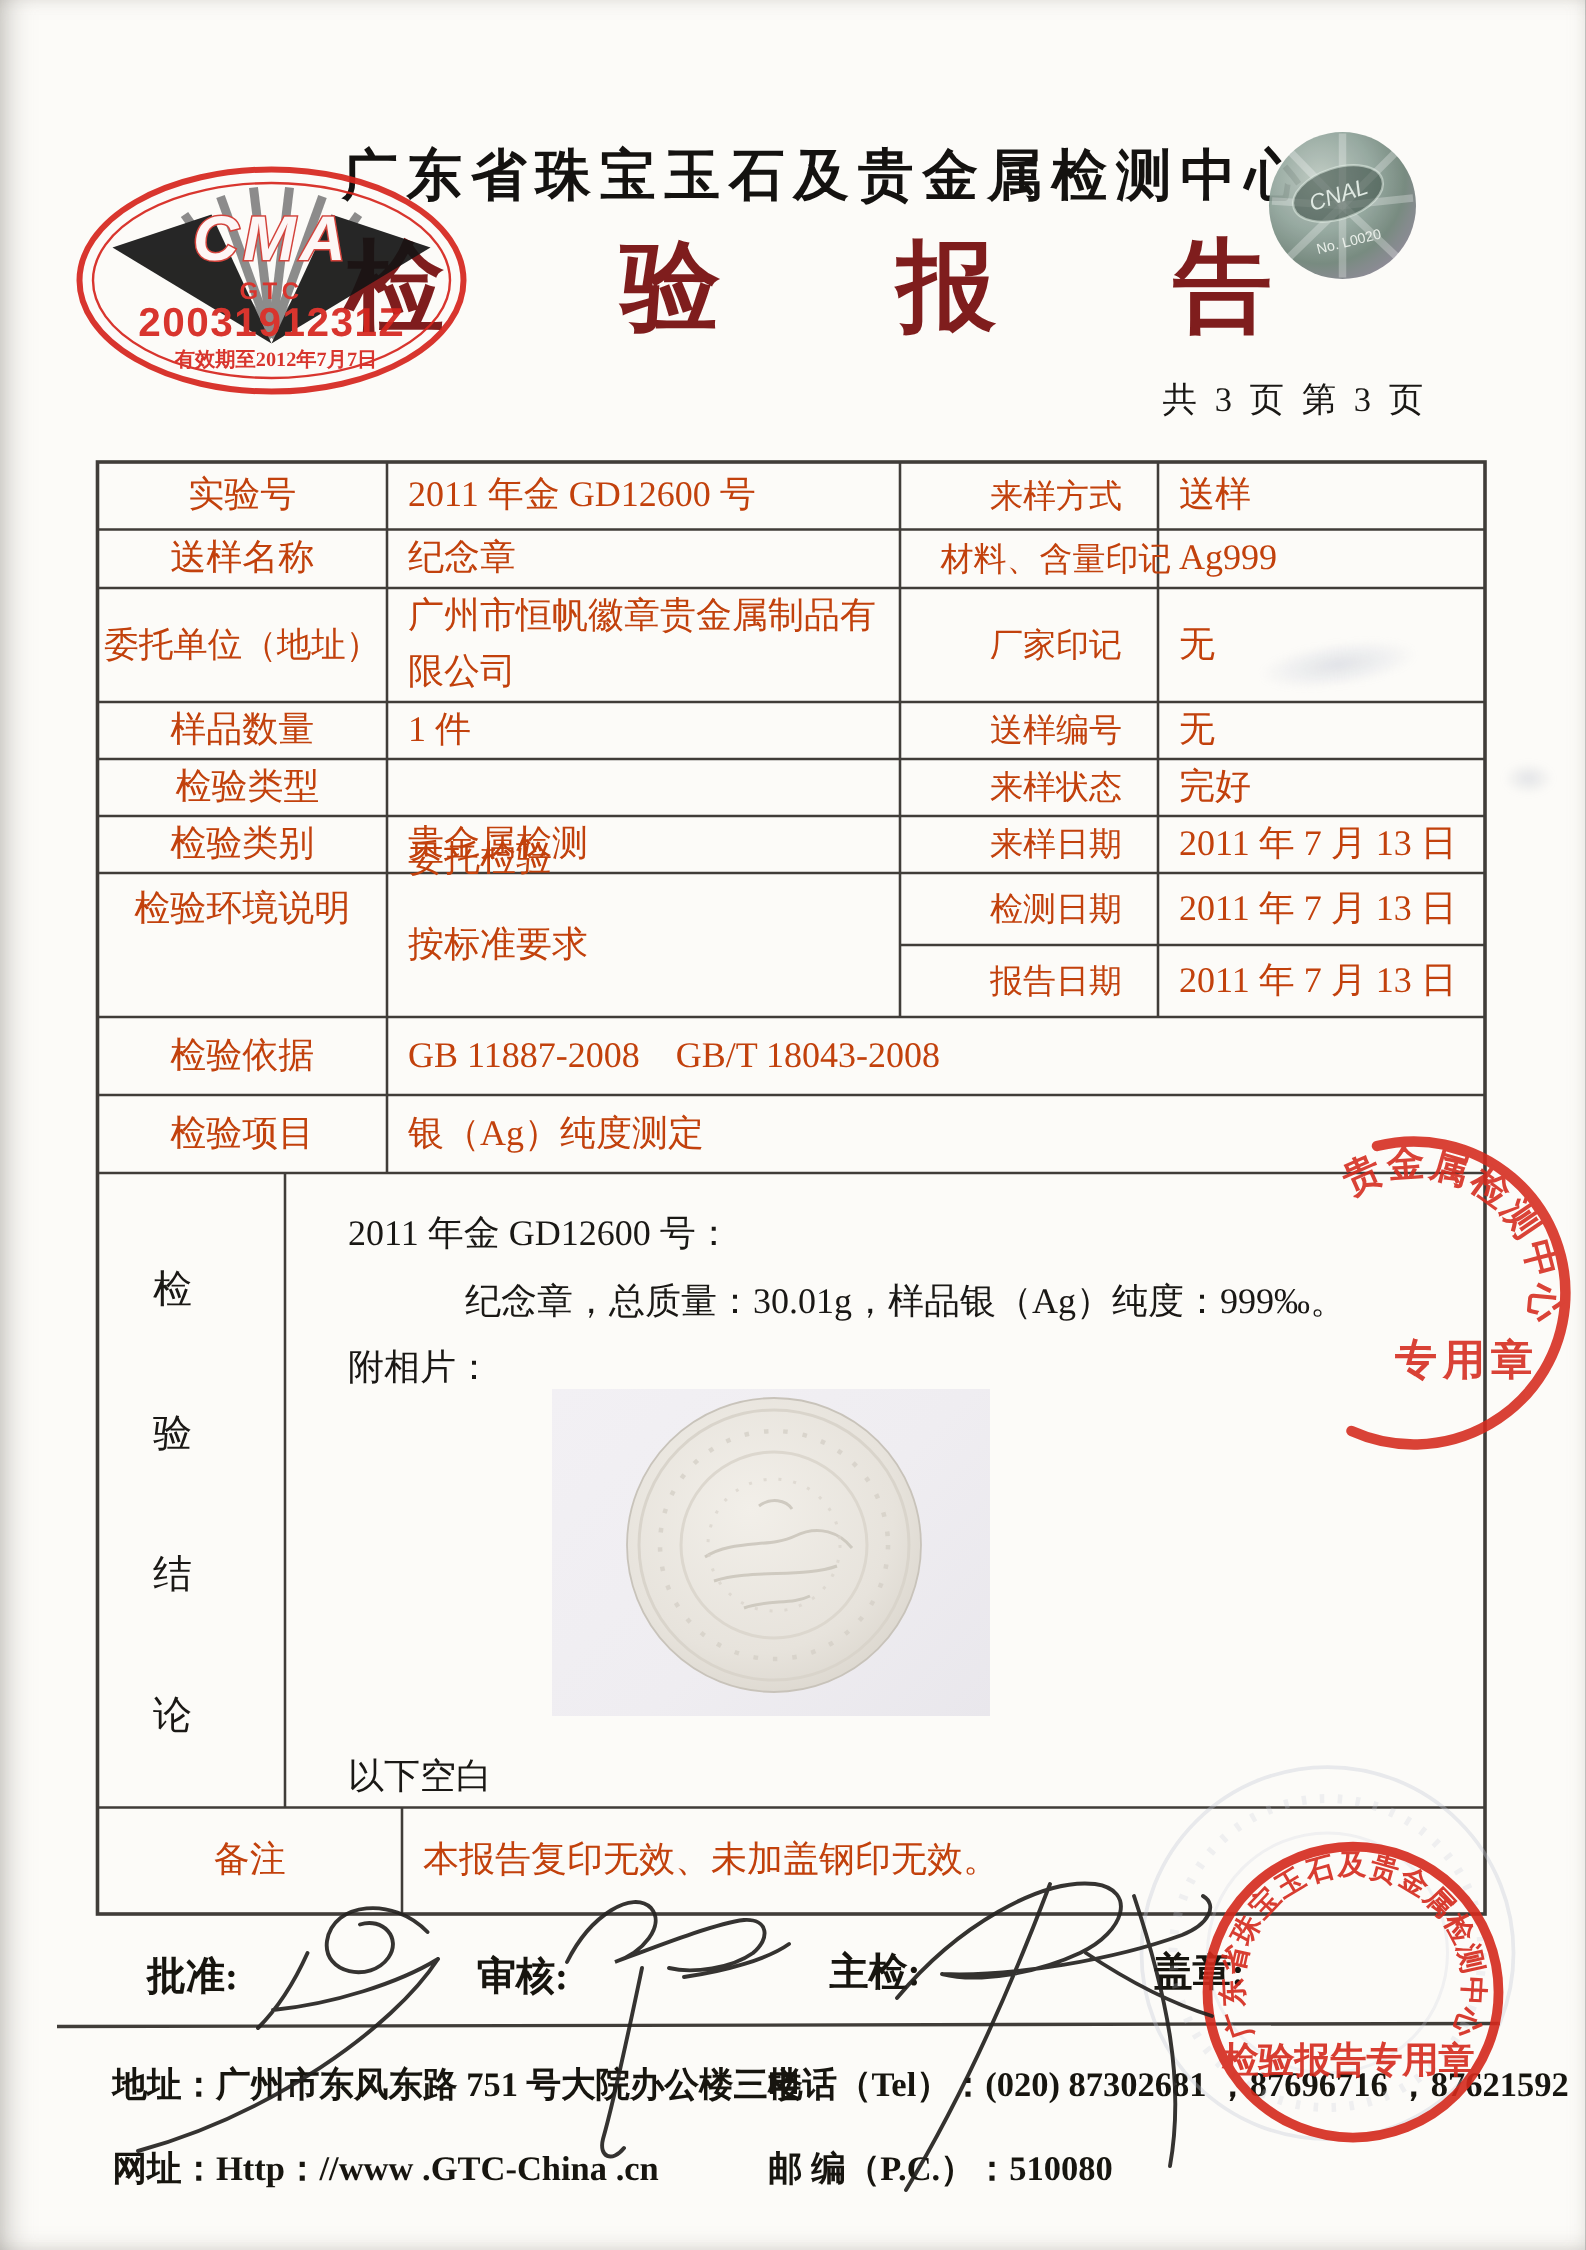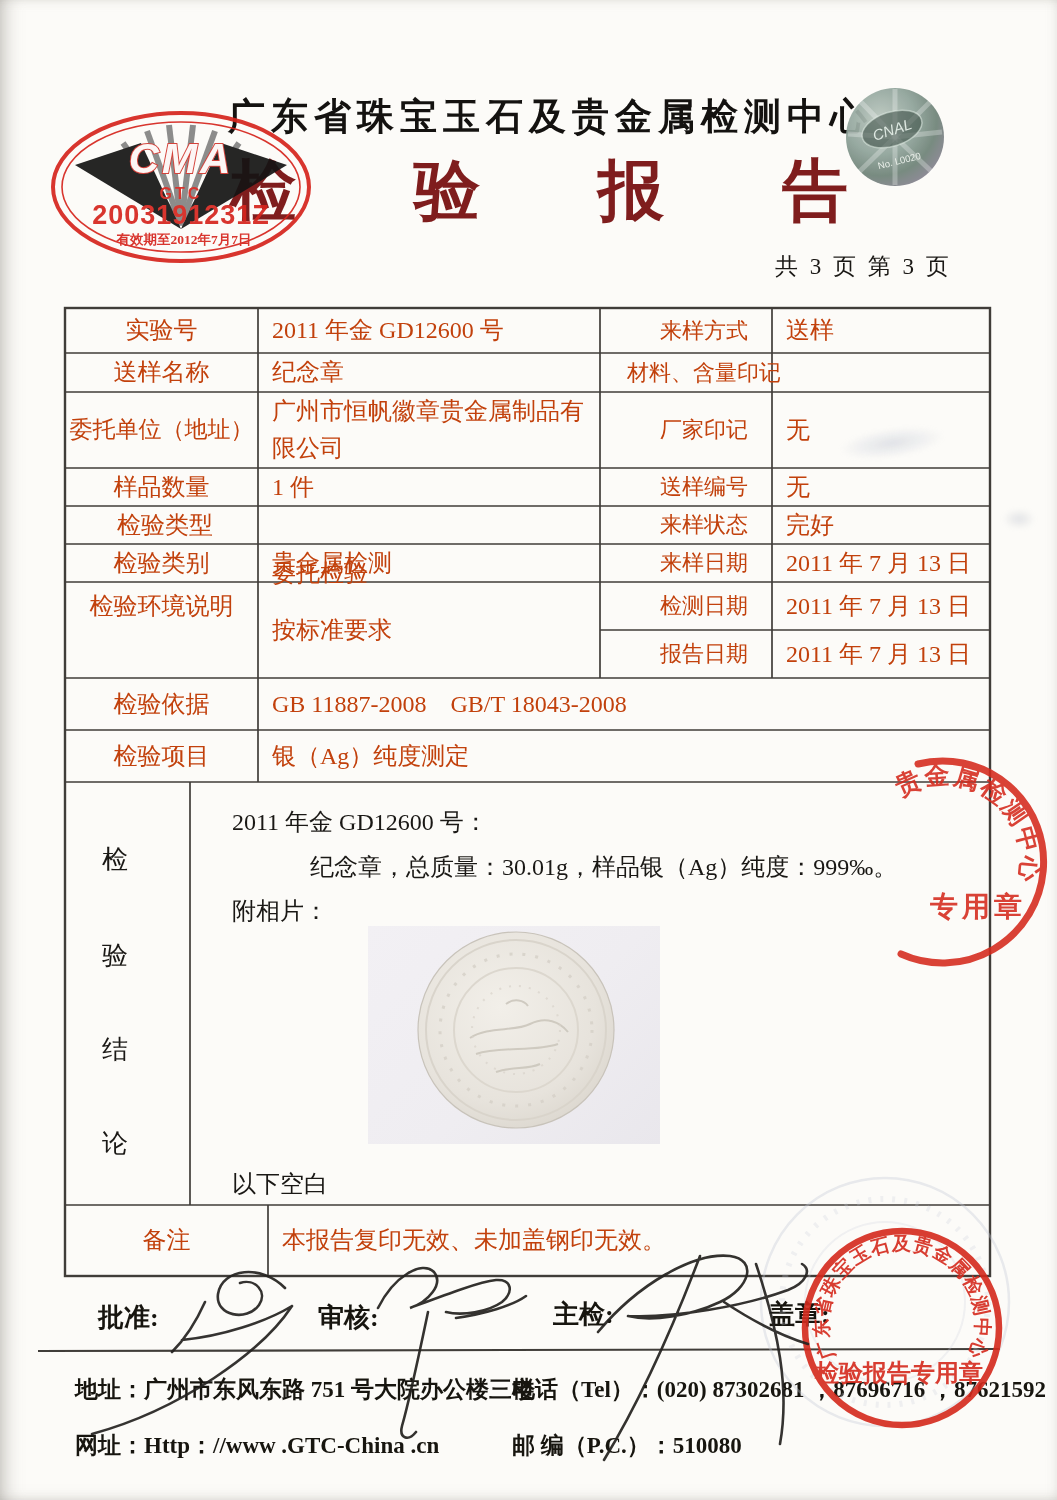--- a/index.html
+++ b/index.html
@@ -122,20 +122,21 @@
   </svg>
 
   <div class="cell lab" style="left:65px;top:308px;width:193px;height:45px;">实验号</div>
   <div class="cell val" style="left:258px;top:308px;width:328px;height:45px;">2011 年金 GD12600 号</div>
   <div class="cell lab2" style="left:600px;top:308px;width:172px;height:45px;">来样方式</div>
   <div class="cell val" style="left:772px;top:308px;width:206px;height:45px;">送样</div>
 
   <div class="cell lab" style="left:65px;top:353px;width:193px;height:39px;">送样名称</div>
   <div class="cell val" style="left:258px;top:353px;width:328px;height:39px;">纪念章</div>
   <div class="cell lab2" style="left:600px;top:353px;width:172px;height:39px;">材料、含量印记</div>
+  <div class="cell val" style="left:772px;top:353px;width:206px;height:39px;">Ag999</div>
 
   <div class="cell lab" style="left:65px;top:392px;width:193px;height:76px;font-size:23px;">委托单位（地址）</div>
   <div class="cell val" style="left:258px;top:392px;width:330px;height:76px;line-height:37px;">广州市恒帆徽章贵金属制品有限公司</div>
   <div class="cell lab2" style="left:600px;top:392px;width:172px;height:76px;">厂家印记</div>
   <div class="cell val" style="left:772px;top:392px;width:206px;height:76px;">无</div>
 
   <div class="cell lab" style="left:65px;top:468px;width:193px;height:38px;">样品数量</div>
   <div class="cell val" style="left:258px;top:468px;width:328px;height:38px;">1 件</div>
   <div class="cell lab2" style="left:600px;top:468px;width:172px;height:38px;">送样编号</div>
   <div class="cell val" style="left:772px;top:468px;width:206px;height:38px;">无</div>

